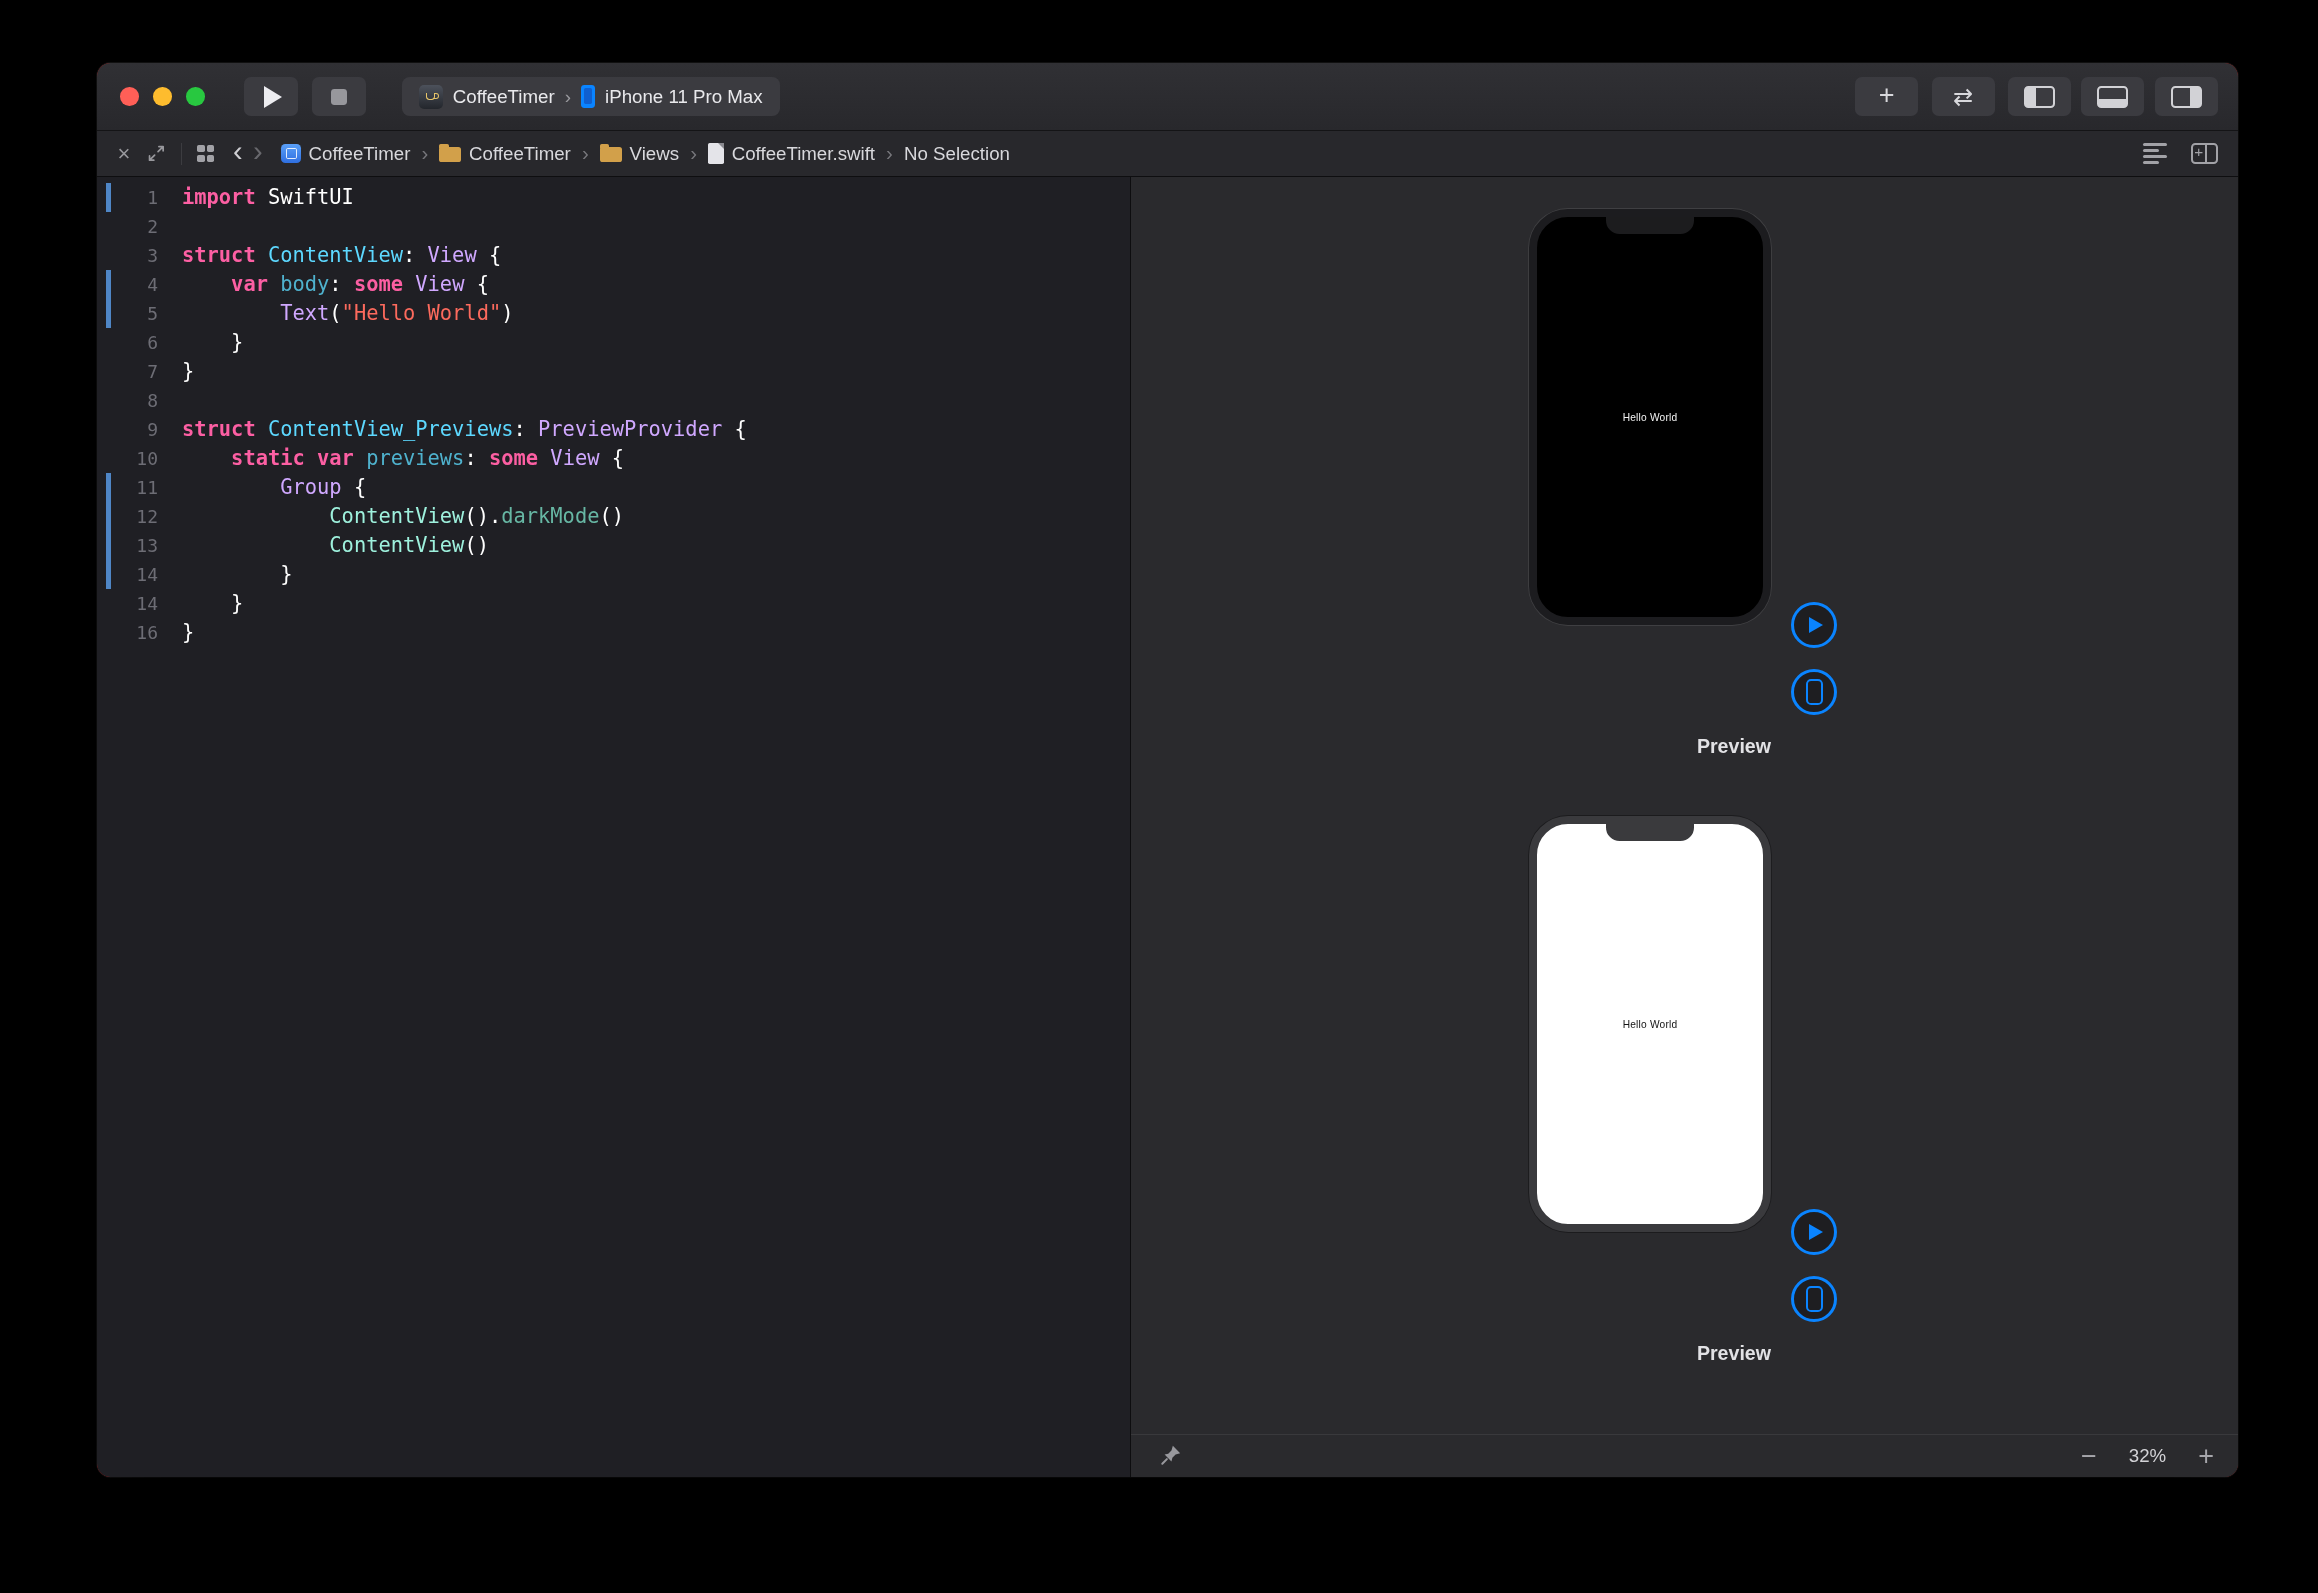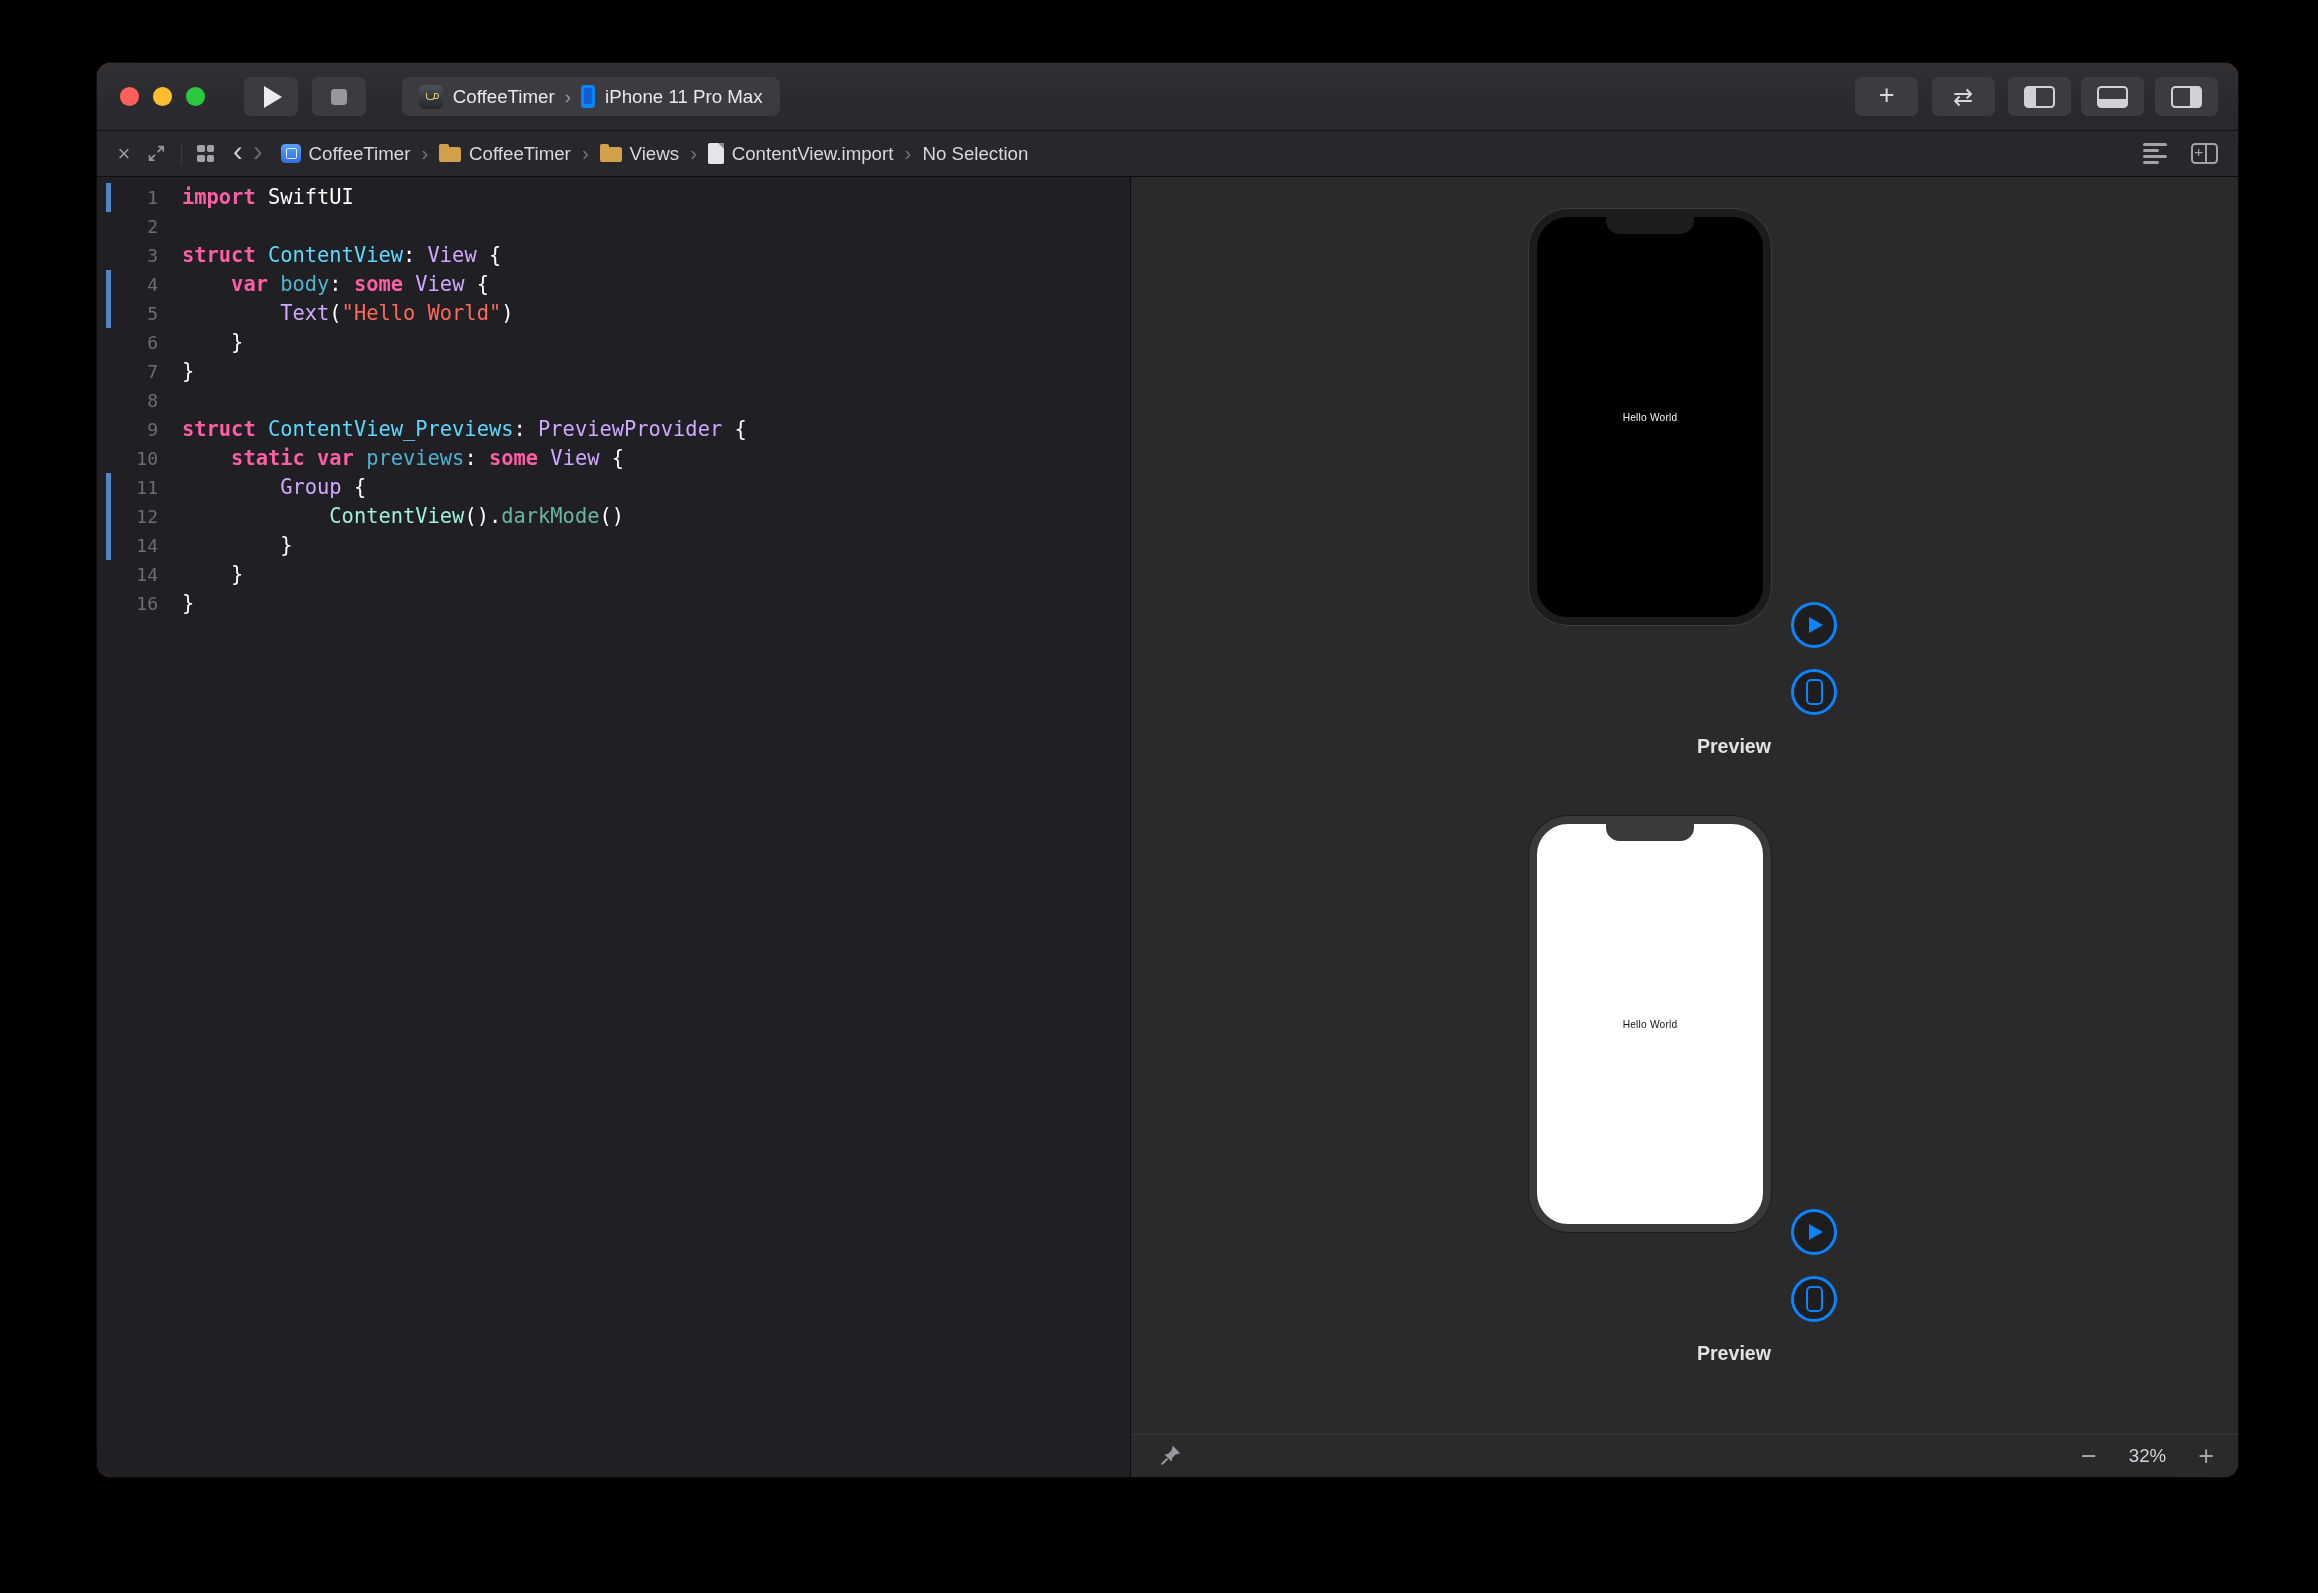--- a/index.html
+++ b/index.html
@@ -209,21 +209,21 @@
           <span class="crumb-label">CoffeeTimer</span>
         </span>
         <span class="crumb-sep">›</span>
         <span class="crumb">
           <span class="ic-folder"></span>
           <span class="crumb-label">Views</span>
         </span>
         <span class="crumb-sep">›</span>
         <span class="crumb">
           <span class="ic-file"></span>
-          <span class="crumb-label">ContentView.import</span>
+          <span class="crumb-label">CoffeeTimer.swift</span>
         </span>
         <span class="crumb-sep">›</span>
         <span class="crumb">
           <span class="crumb-label">No Selection</span>
         </span>
       </span>
     <span class="jb-right">
       <span class="jb-lines">
           <span></span>
           <span></span>
@@ -242,20 +242,21 @@
           <div class="code-line"><span class="ln">3</span><span class="tok-kw">struct</span><span class="tok-pl"> </span><span class="tok-decl">ContentView</span><span class="tok-pl">: </span><span class="tok-sdk">View</span><span class="tok-pl"> {</span></div>
           <div class="code-line"><span class="chbar"></span><span class="ln">4</span><span class="tok-pl">    </span><span class="tok-kw">var</span><span class="tok-pl"> </span><span class="tok-prop">body</span><span class="tok-pl">: </span><span class="tok-kw">some</span><span class="tok-pl"> </span><span class="tok-sdk">View</span><span class="tok-pl"> {</span></div>
           <div class="code-line"><span class="chbar"></span><span class="ln">5</span><span class="tok-pl">        </span><span class="tok-sdk">Text</span><span class="tok-pl">(</span><span class="tok-str">"Hello World"</span><span class="tok-pl">)</span></div>
           <div class="code-line"><span class="ln">6</span><span class="tok-pl">    }</span></div>
           <div class="code-line"><span class="ln">7</span><span class="tok-pl">}</span></div>
           <div class="code-line"><span class="ln">8</span></div>
           <div class="code-line"><span class="ln">9</span><span class="tok-kw">struct</span><span class="tok-pl"> </span><span class="tok-decl">ContentView_Previews</span><span class="tok-pl">: </span><span class="tok-sdk">PreviewProvider</span><span class="tok-pl"> {</span></div>
           <div class="code-line"><span class="ln">10</span><span class="tok-pl">    </span><span class="tok-kw">static</span><span class="tok-pl"> </span><span class="tok-kw">var</span><span class="tok-pl"> </span><span class="tok-prop">previews</span><span class="tok-pl">: </span><span class="tok-kw">some</span><span class="tok-pl"> </span><span class="tok-sdk">View</span><span class="tok-pl"> {</span></div>
           <div class="code-line"><span class="chbar"></span><span class="ln">11</span><span class="tok-pl">        </span><span class="tok-sdk">Group</span><span class="tok-pl"> {</span></div>
           <div class="code-line"><span class="chbar"></span><span class="ln">12</span><span class="tok-pl">            </span><span class="tok-proj">ContentView</span><span class="tok-pl">().</span><span class="tok-meth">darkMode</span><span class="tok-pl">()</span></div>
+          <div class="code-line"><span class="chbar"></span><span class="ln">13</span><span class="tok-pl">            </span><span class="tok-proj">ContentView</span><span class="tok-pl">()</span></div>
           <div class="code-line"><span class="chbar"></span><span class="ln">14</span><span class="tok-pl">        }</span></div>
           <div class="code-line"><span class="ln">14</span><span class="tok-pl">    }</span></div>
           <div class="code-line"><span class="ln">16</span><span class="tok-pl">}</span></div>
         </div>
     </div>
     <div class="canvas">
       <div id="preview-cards">
           <div class="preview-card mode-dark" style="top: 32px;">
             <div class="phone">
               <div class="notch"></div>

